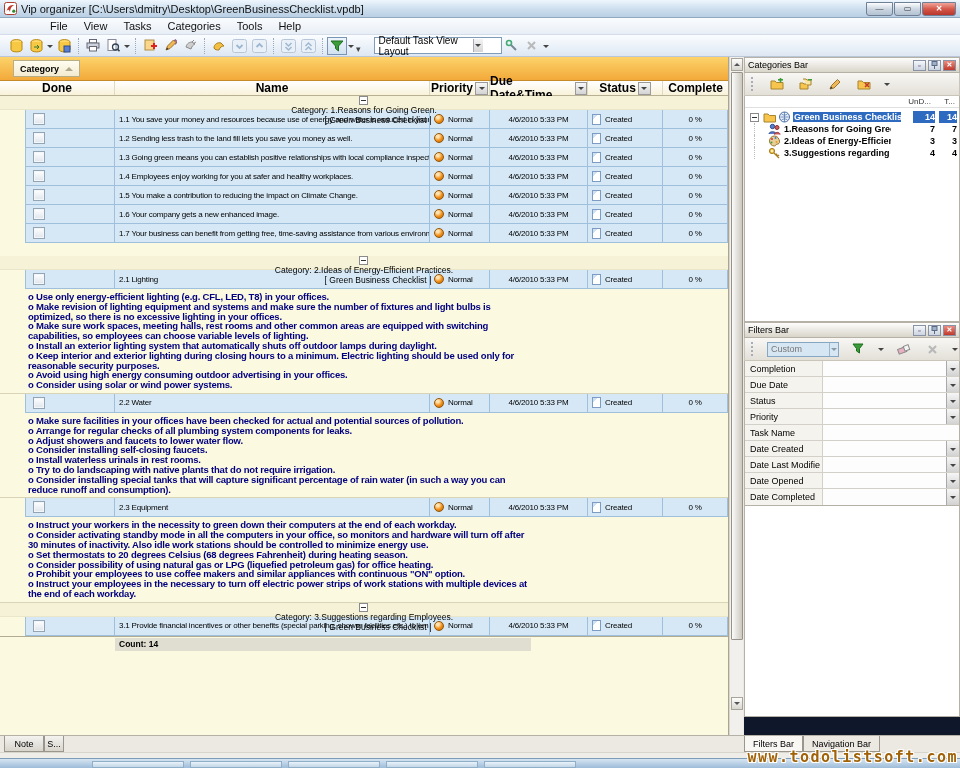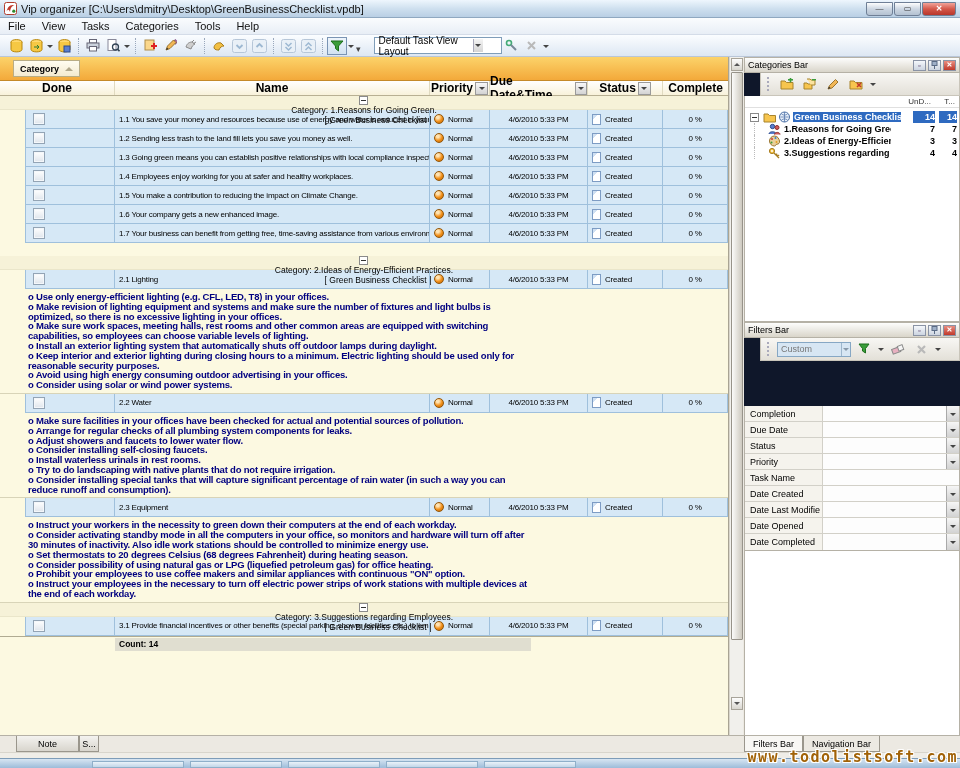--- a/index.html
+++ b/index.html
@@ -12,21 +12,21 @@
     display:flex; align-items:center; padding:0 4px; }
   .appicon { width:13px; height:13px; margin-right:4px; flex:0 0 auto; }
   .title-text { font-size:11px; color:#111; white-space:nowrap; overflow:hidden; }
   .winbtns { margin-left:auto; display:flex; gap:1px; }
   .wb { width:27px; height:14px; border:1px solid #6f7f96; border-radius:0 0 3px 3px;
     background:linear-gradient(#fdfdfd,#ccd6e2 50%,#b4c2d2); display:flex; align-items:center; justify-content:center;
     font-size:8px; line-height:8px; color:#333; }
   .wb.close { background:linear-gradient(#f2a399,#d4584a 50%,#b8372c); color:#fff; width:34px; font-weight:bold; }
 
   .menubar { position:absolute; left:0; top:18px; width:960px; height:17px;
-    background:linear-gradient(#fafcfe,#e8eef6); border-bottom:1px solid #d4dce8; display:flex; align-items:center; }
+    background:linear-gradient(#fafcfe,#e8eef6); border-bottom:1px solid #d4dce8; display:flex; align-items:center;padding-left:42px; }
   .menu-item { padding:2px 8px; font-size:11px; color:#111; }
 
   .toolbar { position:absolute; left:0; top:35px; width:960px; height:22px;
     background:linear-gradient(#fbfdff,#dde7f3); border-bottom:1px solid #b9c6d8;
     display:flex; align-items:center; padding-left:6px; }
   .tbtn { width:20px; height:18px; display:flex; align-items:center; justify-content:center; border:1px solid transparent; }
   .tbtn.framed { border:1px solid #7a94b4; background:linear-gradient(#eef5fc,#d2e2f2); }
   .tsep { width:1px; height:16px; border-left:1px dotted #9aa8bc; margin:0 4px; }
   .caret { display:inline-block; width:0; height:0; border:3px solid transparent; border-top-color:#444; margin:4px 1px 0 1px; }
   .odots { color:#444; font-size:9px; margin:6px 3px 0 1px; }
@@ -83,49 +83,49 @@
   .tri-up { width:0;height:0;border:3px solid transparent;border-bottom-color:#555; margin-top:-3px;}
   .tri-dn { width:0;height:0;border:3px solid transparent;border-top-color:#555; margin-top:3px;}
   .sthumb { position:absolute; left:1px; top:15px; width:12px; height:568px; background:linear-gradient(90deg,#fbfbfa,#cdc9bf); border:1px solid #97938a; border-radius:1px; }
 
   
   .rightpanel { position:absolute; left:744px; top:57px; width:216px; height:678px; background:#0f172a; }
   .ptitle { height:16px; background:linear-gradient(#fdfdfc,#d9d5ca); border:1px solid #b5b1a6; display:flex; align-items:center; padding:0 3px; font-size:9px; }
   .pbtns { margin-left:auto; display:flex; gap:2px; }
   .pb { width:13px; height:11px; border:1px solid #8a93a5; background:linear-gradient(#f4f7fb,#ccd4e0); display:flex; align-items:center; justify-content:center; font-size:7px; color:#314; }
   .pb.red { background:linear-gradient(#e98d80,#c0392b); color:#fff; font-weight:bold; }
-  .ptools { height:23px; background:linear-gradient(#f8f7f4,#e3e0d8); border:1px solid #c9c5ba; border-top:none; display:flex; align-items:center; padding-left:6px; gap:3px;margin-left:16px; }
+  .ptools { height:23px; background:linear-gradient(#f8f7f4,#e3e0d8); border:1px solid #c9c5ba; border-top:none; display:flex; align-items:center; padding-left:6px; gap:9px; }
   .grip { width:3px; height:14px; border-left:2px dotted #aab; margin-right:4px; }
 
   .treearea { background:#fff; border:1px solid #b5b1a6; border-top:none; height:226px; position:relative; font-size:9px; font-weight:bold; }
   .treecols { height:12px; border-bottom:1px solid #e0e0e0; position:relative; font-size:8px; color:#333; font-weight:normal; }
   .tc-und { position:absolute; right:28px; top:1px; } .tc-tot { position:absolute; right:4px; top:1px; }
   .titem { height:12px; display:flex; align-items:center; position:relative; }
   .titem .lbl { white-space:nowrap; overflow:hidden; width:108px; padding:0 1px; }
   .titem.sel .lbl, .titem.sel .cnt { background:#2e6ac0; color:#fff; }
   .cnt { position:absolute; top:0; height:12px; display:flex; align-items:center; justify-content:flex-end; }
   .cnt.und { right:24px; width:22px; } .cnt.tot { right:2px; width:18px; }
   .tindent { width:14px; flex:0 0 auto; border-left:1px dotted #bbb; margin-left:9px; height:100%; }
   .ticon { width:13px; height:12px; flex:0 0 auto; margin-right:2px; }
 
-  .filterrows { border:1px solid #b5b1a6; border-top:none; background:#fff;margin-top:45px; }
+  .filterrows { border:1px solid #b5b1a6; border-top:none; background:#fff; }
   .frow { height:16px; display:flex; border-bottom:1px solid #d2d0c8; }
   .flabel { width:78px; background:#f5f3ed; border-right:1px solid #d2d0c8; display:flex; align-items:center; padding-left:5px; font-size:9px; white-space:nowrap; overflow:hidden; }
   .fval { flex:1; background:#fdfdfd; }
   .fbtn { width:13px; background:linear-gradient(#f6f6f6,#d2d2d2); border-left:1px solid #a9a9a9; display:flex; align-items:center; justify-content:center; }
   .fempty { background:#fff; border:1px solid #b5b1a6; border-top:none; height:211px; }
 
   .custom-combo { width:74px; height:15px; background:#d7e6f3; border:1px solid #86a7c4; color:#777; display:flex; align-items:center; padding-left:3px; font-size:9px; }
   .custom-combo .notch { margin-left:auto; width:9px; height:13px; border-left:1px solid #9db6cc; display:flex;align-items:center;justify-content:center; }
 
   
   .bottabs { position:absolute; left:0; top:735px; width:960px; height:17px; background:#ece9e2; border-top:1px solid #b5b1a6; display:flex; }
   .ltab { height:16px; display:flex; align-items:center; justify-content:center; font-size:9px;
     border:1px solid #9a968c; border-top:none; background:linear-gradient(#f4f3f0,#d8d5cd); }
-  .ltab.note { width:63px; margin-left:16px; }
+  .ltab.note { width:40px; margin-left:4px; }
   .ltab.sub { width:20px; }
   .rtabs { position:absolute; left:744px; top:0; display:flex; }
   .rtab { height:16px; padding:0 8px; display:flex; align-items:center; font-size:9px; border:1px solid #9a968c; border-top:none; background:#ece9e2; }
   .rtab.active { background:#f8f7f4; }
 
   .statusstrip { position:absolute; left:0; top:752px; width:960px; height:6px; background:#efede7; border-top:1px solid #d8d5cc; }
   .taskbar { position:absolute; left:0; top:758px; width:960px; height:10px; background:linear-gradient(#d7e5f2,#9dbcd9); border-top:1px solid #7d9cb8; }
   .tbslot { position:absolute; top:2px; height:7px; width:92px; background:linear-gradient(#eaf2f9,#c2d6e8); border:1px solid #8fafc9; }
 
   .watermark { position:absolute; right:2px; top:748px; font-family:"DejaVu Sans Mono",monospace; font-weight:bold;

